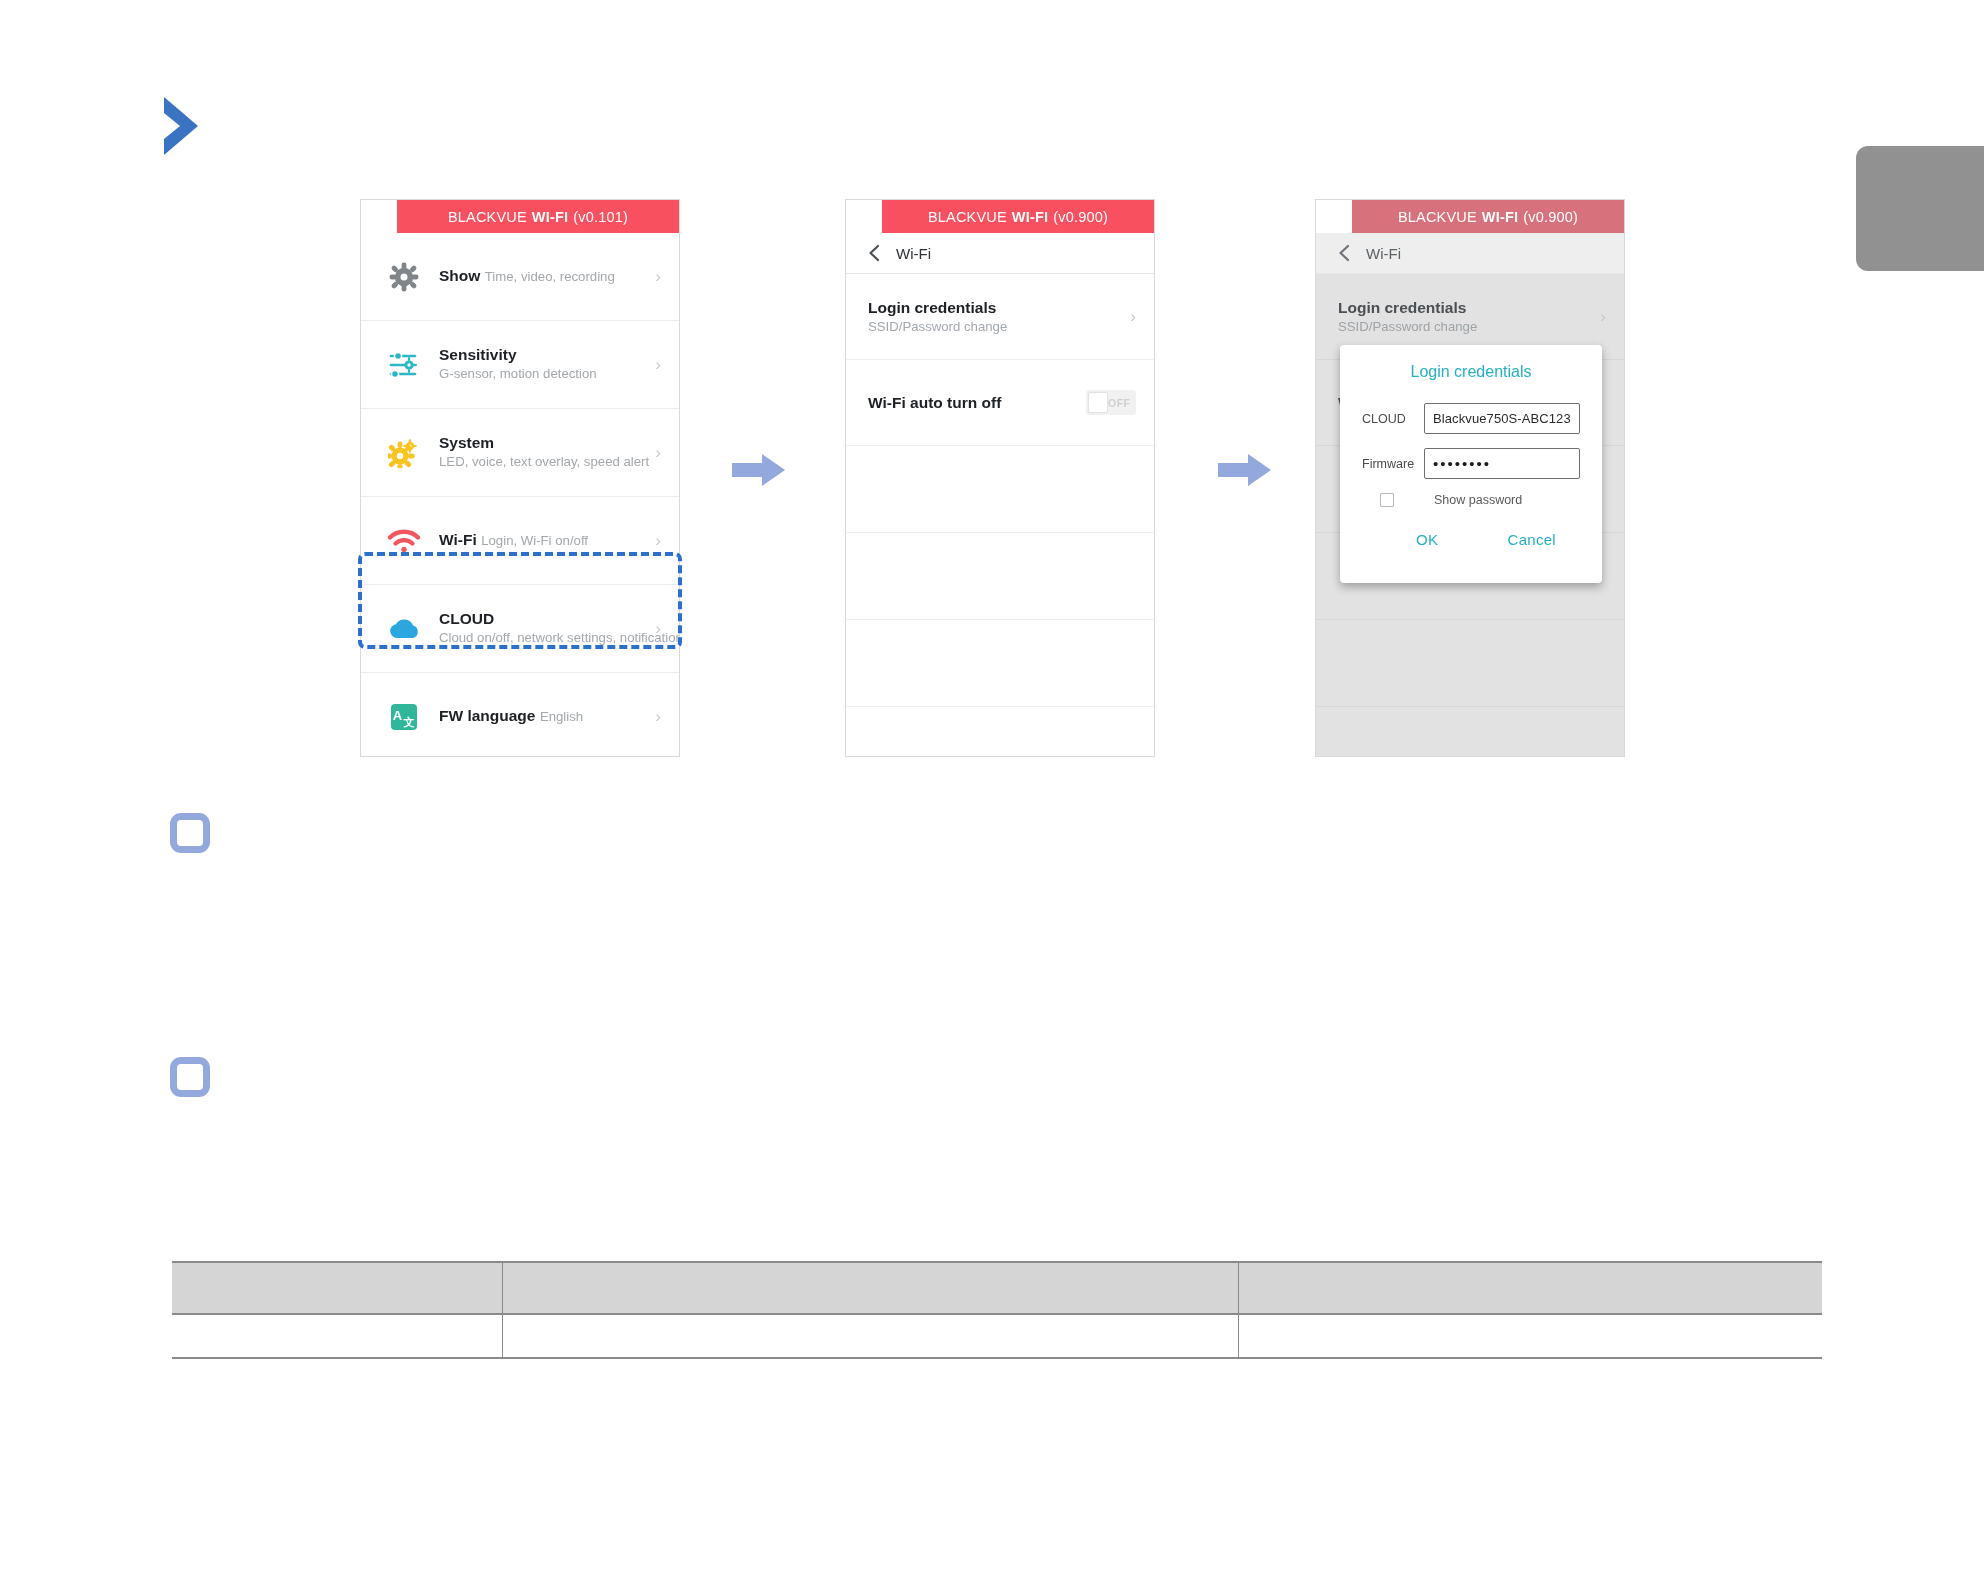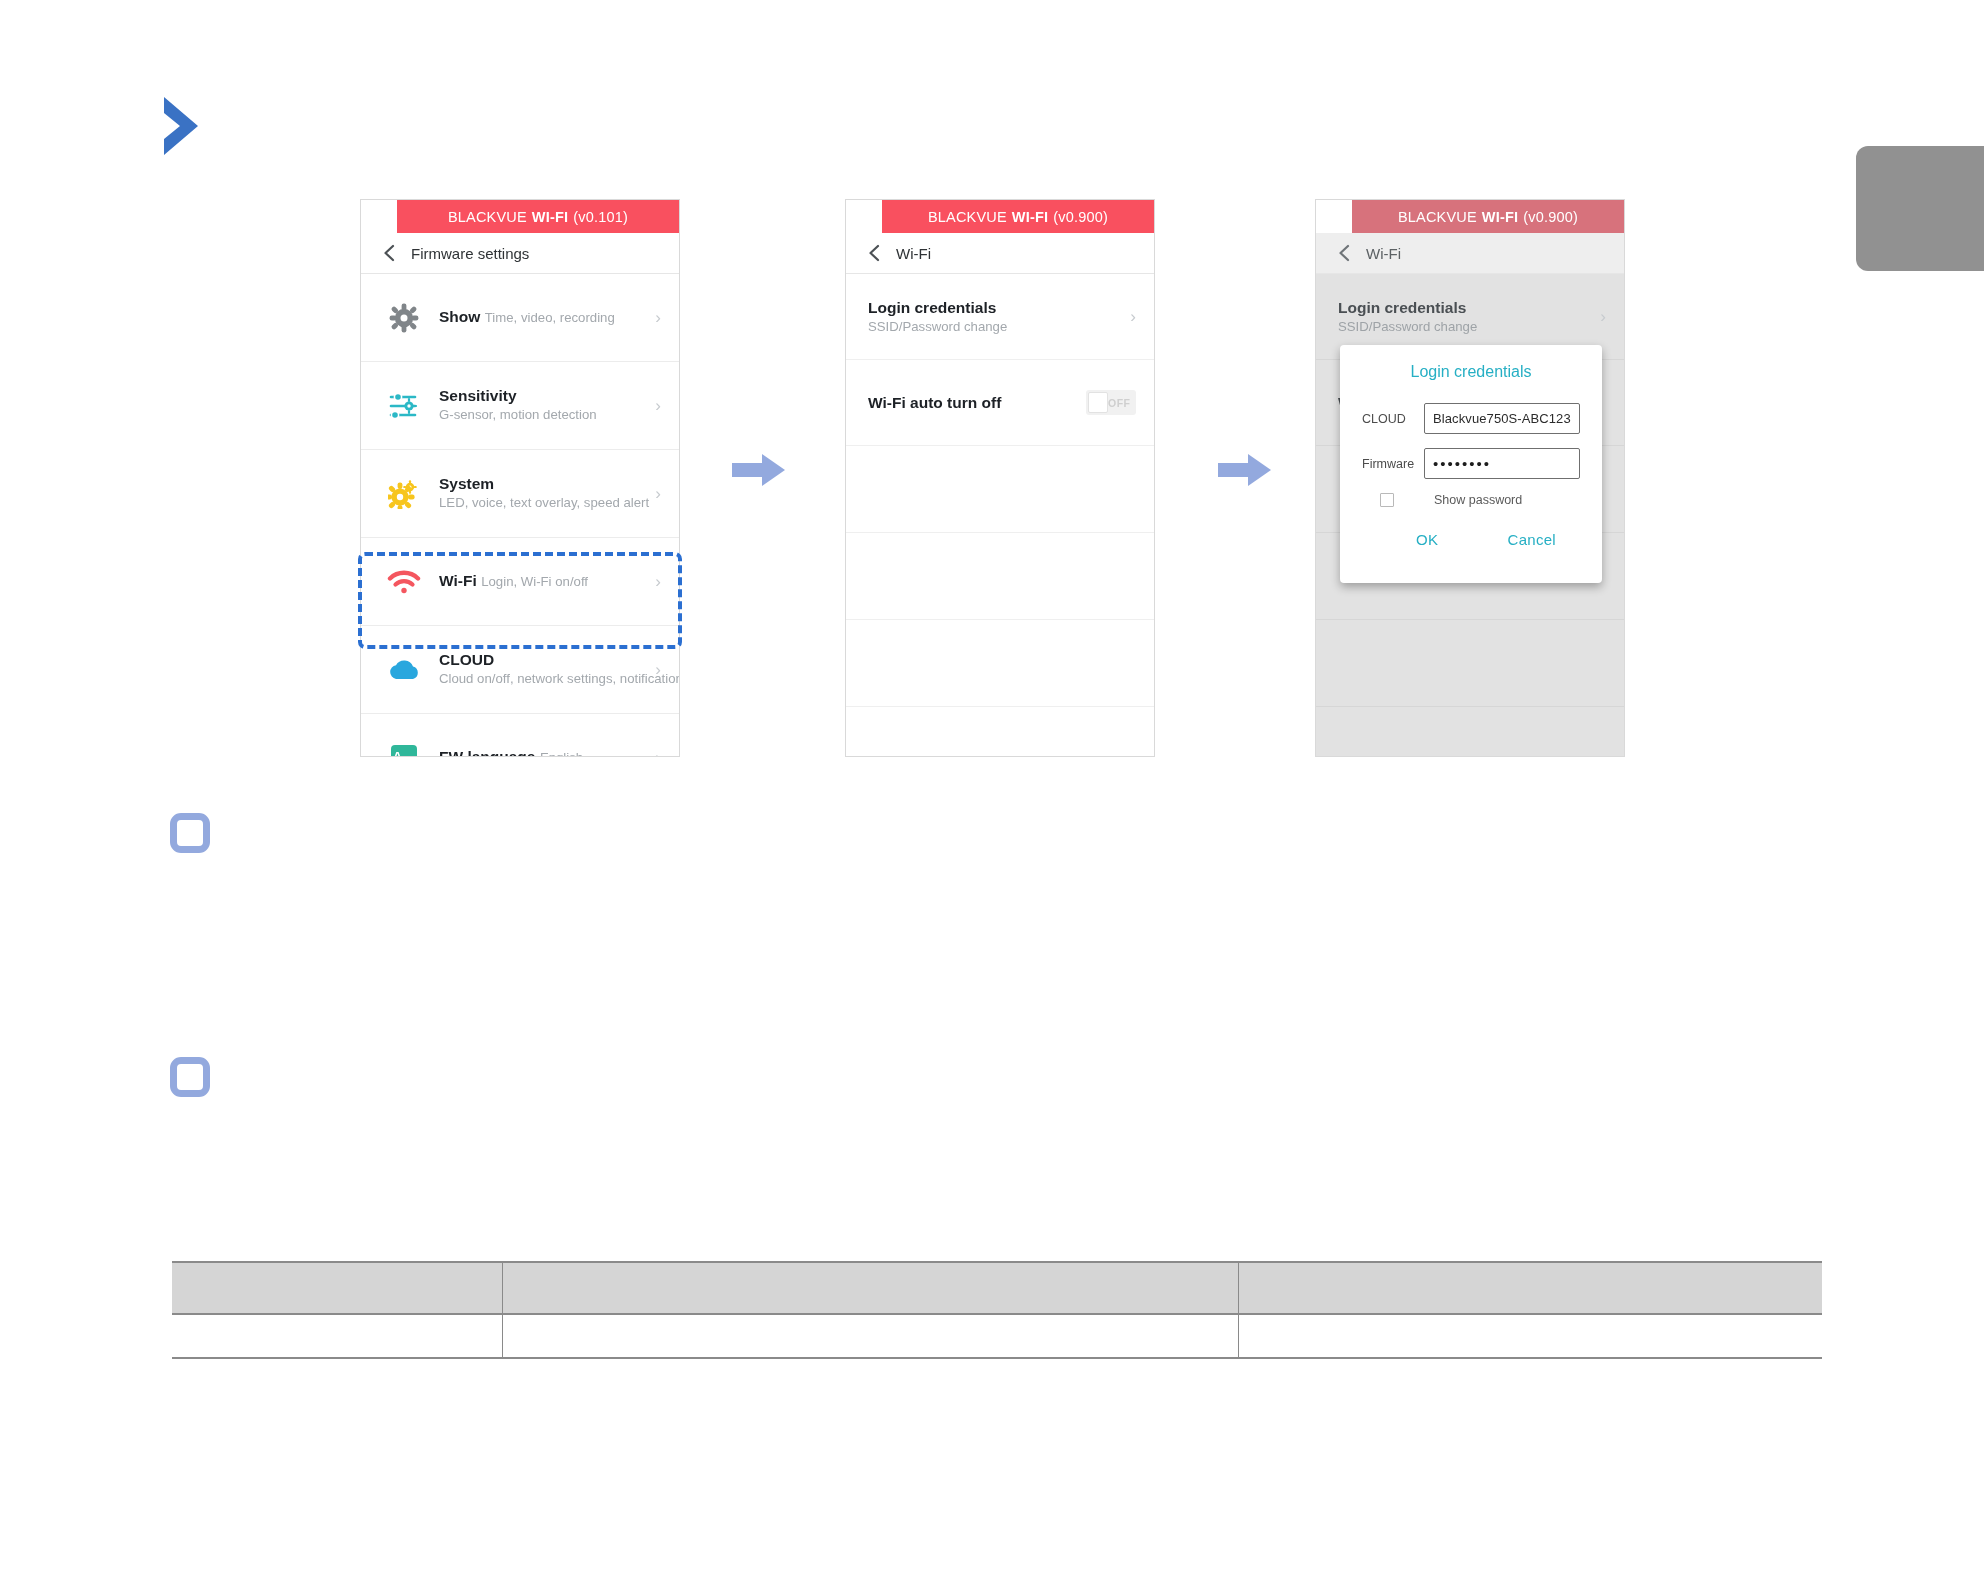--- a/index.html
+++ b/index.html
@@ -329,28 +329,20 @@
 <div class="step-bullet b2"></div>
 
 <div class="phone p1">
 
   <div class="app-bar">
     <span class="light">BLACKVUE</span>
     <span class="bold">WI-FI</span>
     <span class="ver">(v0.101)</span>
   </div>
 
-  <div class="nav-bar">
-    <span class="nav-back">
-      <svg viewBox="0 0 16 18">
-          <path d="M12 2 L4.5 9 L12 16" stroke="#4c5155" stroke-width="2.2" fill="none" stroke-linecap="round" stroke-linejoin="round"></path>
-        </svg>
-    </span>
-    <span class="nav-title">Firmware settings</span>
-  </div>
 
   <div class="row">
     <span class="ico">
       <svg width="30" height="30" viewBox="0 0 30 30">
         <g fill="#808589">
           <circle cx="15" cy="15" r="9.2"></circle>
           <rect x="12.6" y="0.6" width="4.8" height="7" rx="2.2"></rect>
           <rect x="12.6" y="22.4" width="4.8" height="7" rx="2.2"></rect>
           <rect x="0.6" y="12.6" width="7" height="4.8" rx="2.2"></rect>
           <rect x="22.4" y="12.6" width="7" height="4.8" rx="2.2"></rect>

